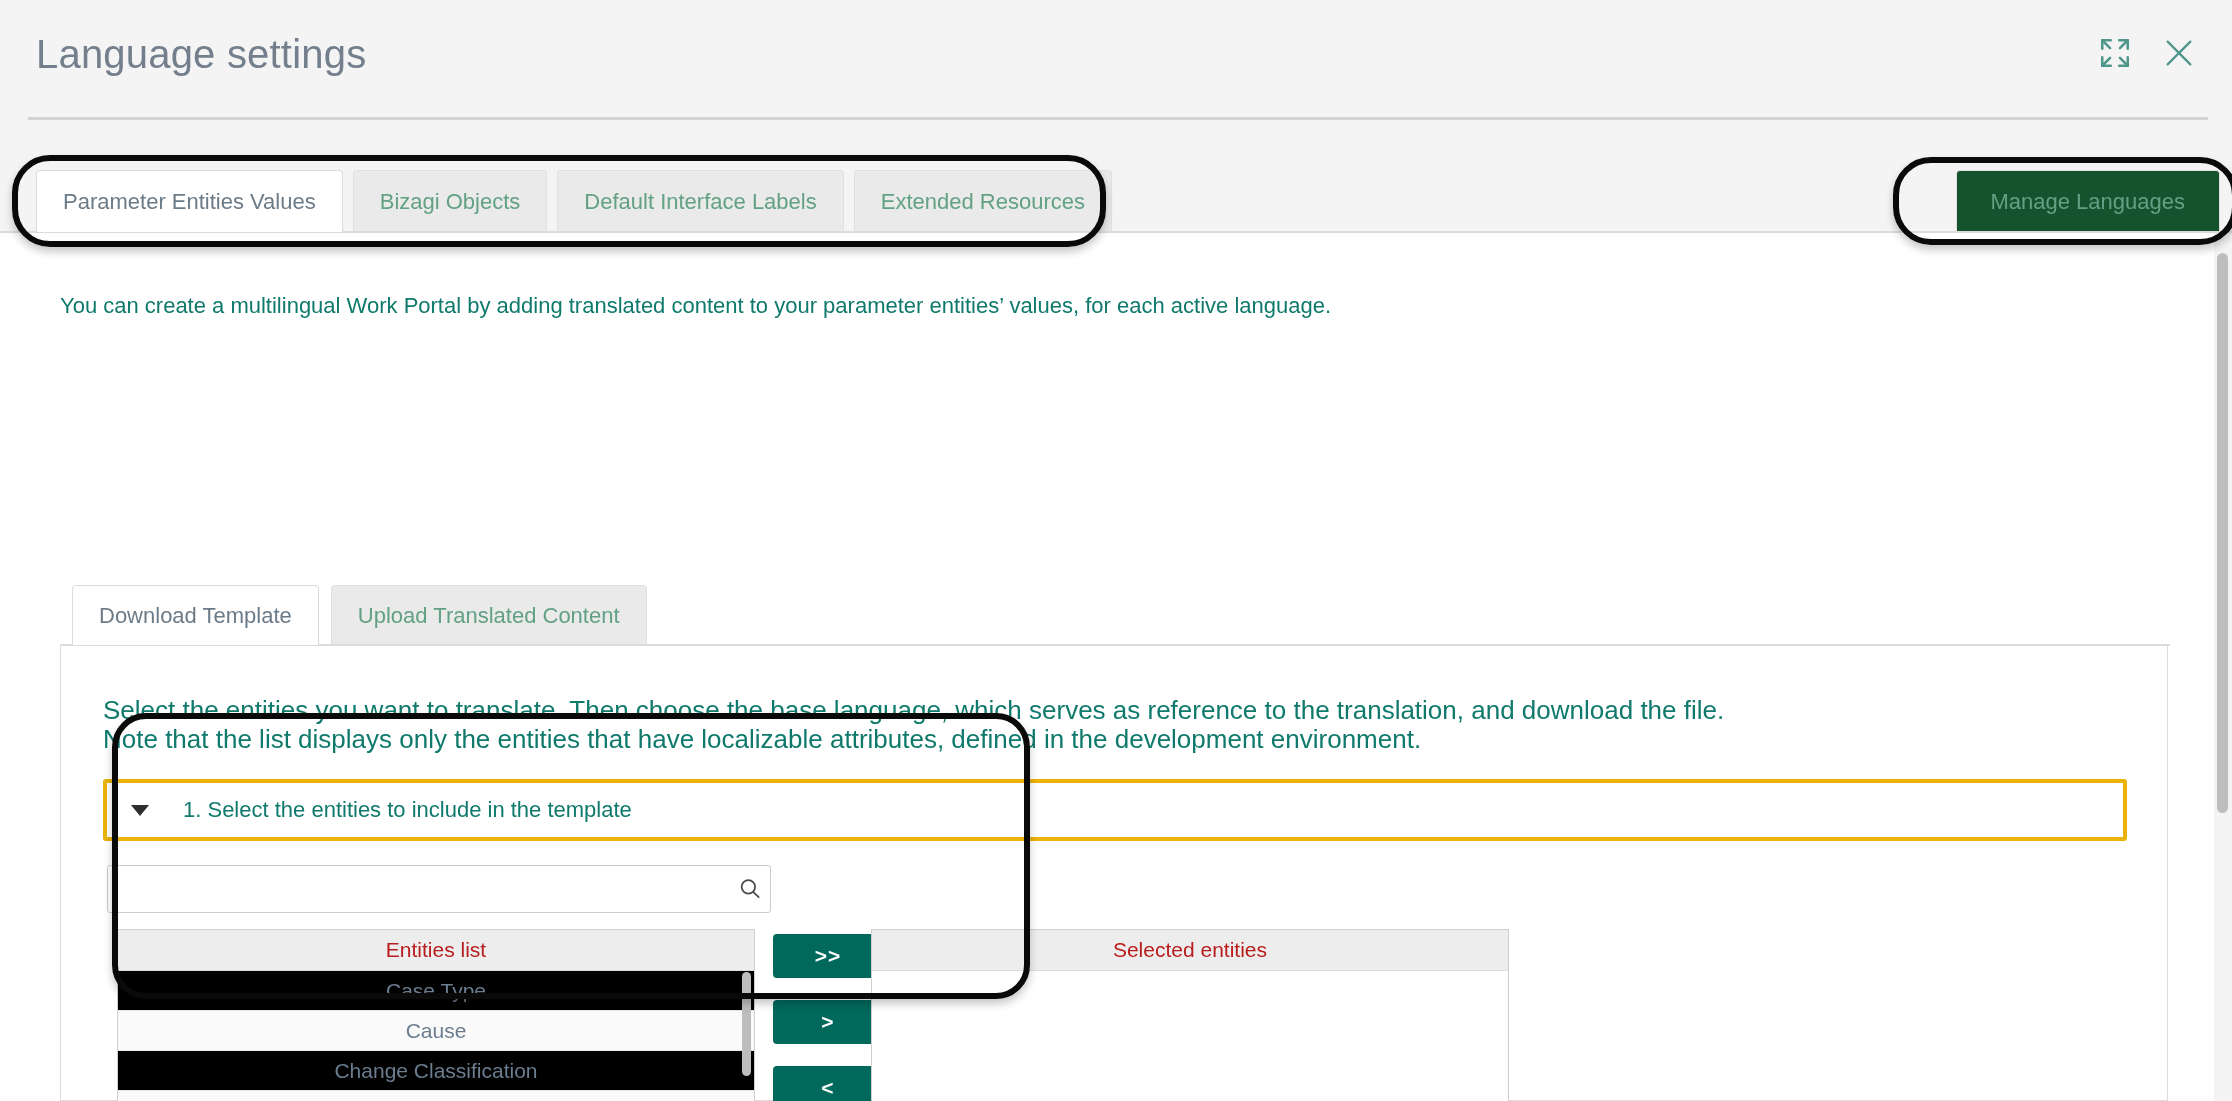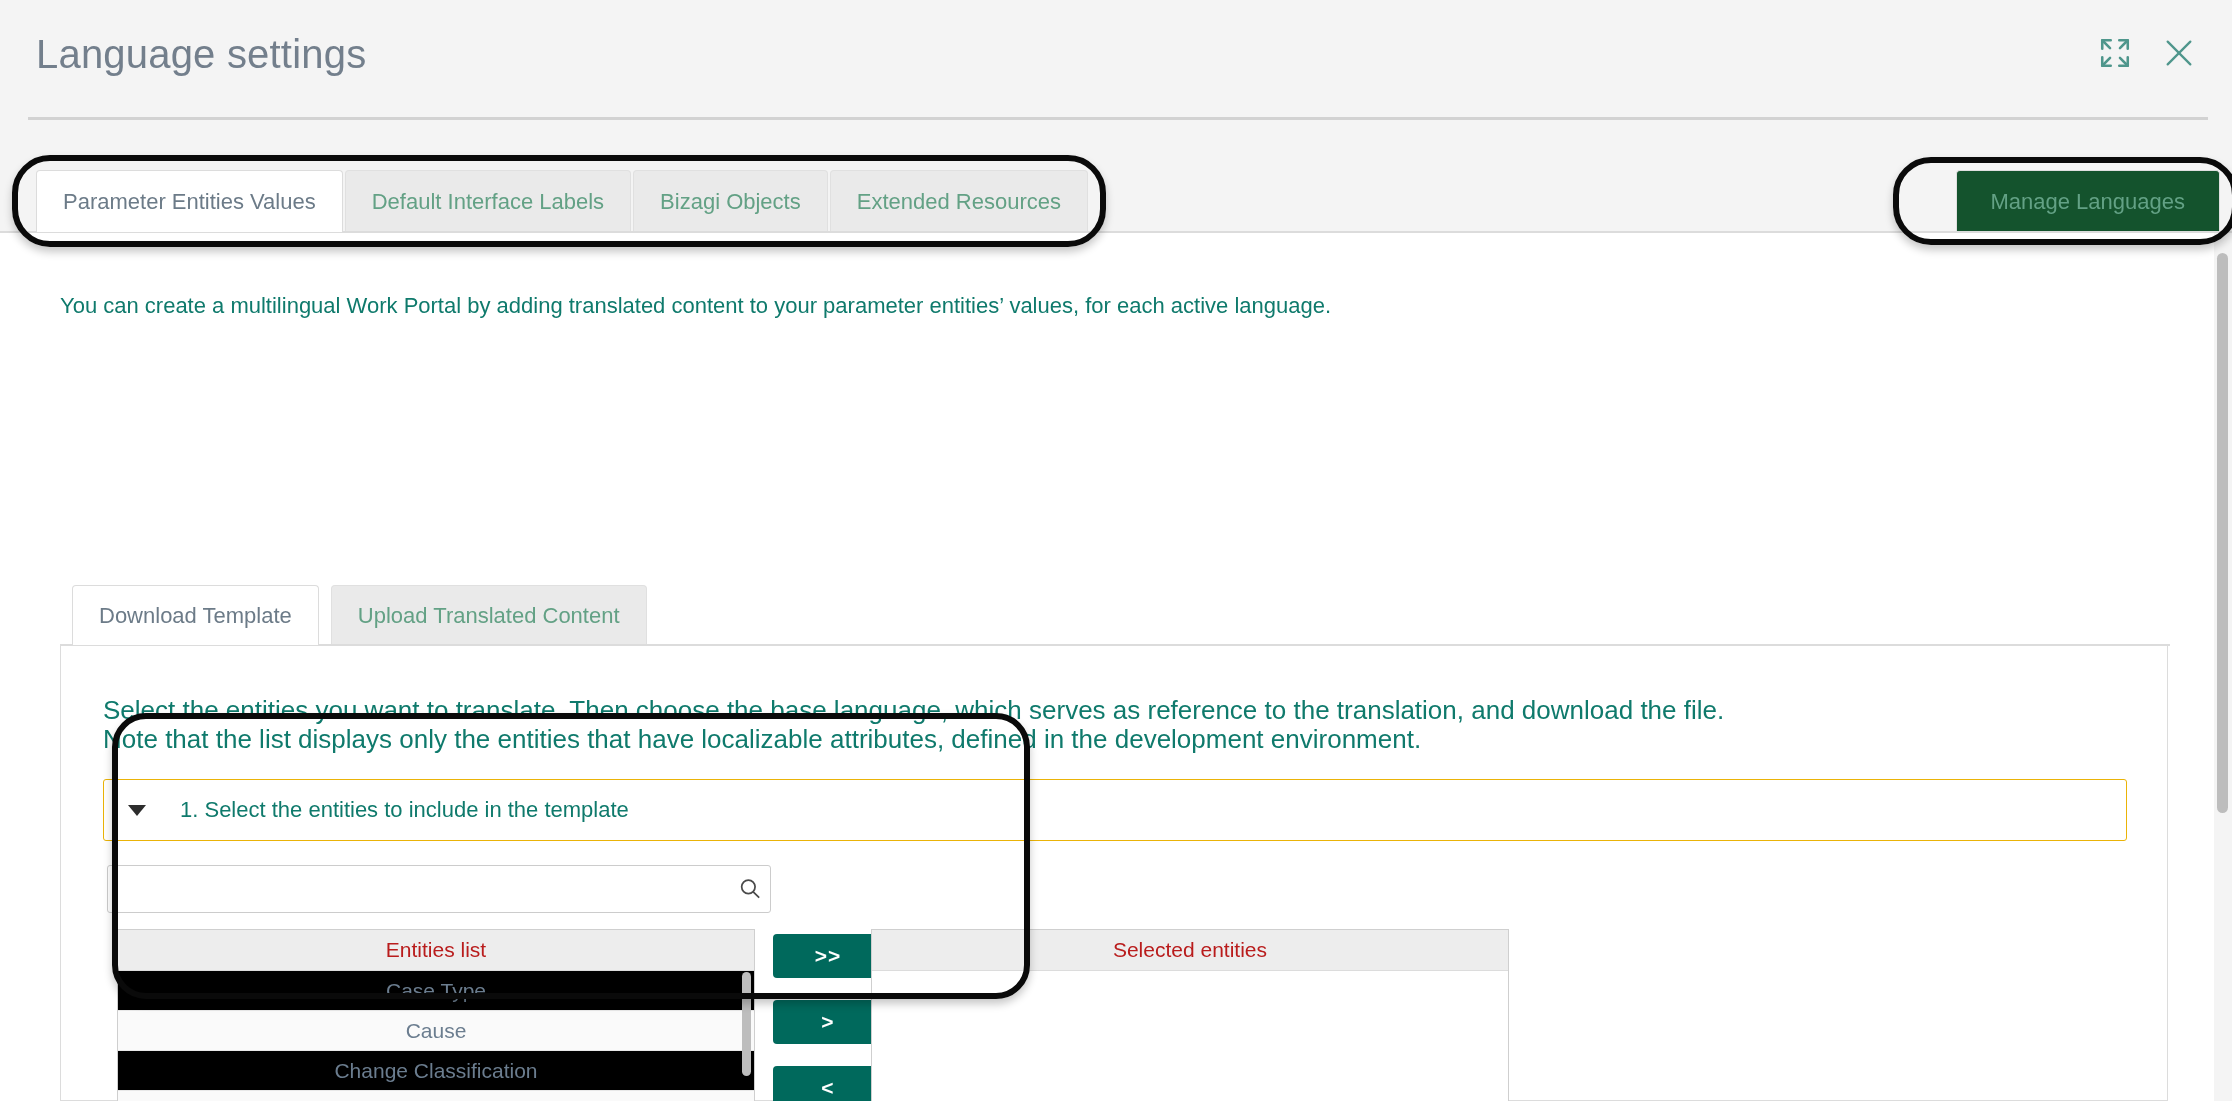--- a/index.html
+++ b/index.html
@@ -83,21 +83,21 @@
     height: 62px;
     box-sizing: border-box;
     display: flex;
     align-items: center;
     justify-content: center;
     padding: 0 26px;
     font-size: 22px;
     cursor: pointer;
     border: 1px solid #dcdcdc;
     border-bottom: none;
-    margin-right: 2px;
+    margin-right: 10px;
     border-radius: 4px 4px 0 0;
   }
   .tab.inactive {
     background: #eaeaea;
     color: #63a185;
     border-color: #e0e0e0;
   }
   .tab.active {
     background: #ffffff;
     color: #6c7b88;
@@ -207,21 +207,21 @@
     white-space: nowrap;
   }
 
   
   .accordion {
     position: absolute;
     left: 42px;
     width: 2024px;
     height: 62px;
     box-sizing: border-box;
-    border: 1px solid #eab308;
+    border: 4px solid #eab308;
     border-radius: 3px;
     display: flex;
     align-items: center;
     cursor: pointer;
   }
   #accordion-1 {
     top: 133px;
     background: #ffffff;
   }
   .acc-caret {
@@ -404,24 +404,24 @@
   </div>
 </div>
 <div id="title-divider"></div>
 
 <div id="tabstrip">
   <div id="tabs-left">
     <div class="tab active">
       <span>Parameter Entities Values</span>
     </div>
     <div class="tab inactive">
+      <span>Bizagi Objects</span>
+    </div>
+    <div class="tab inactive">
       <span>Default Interface Labels</span>
-    </div>
-    <div class="tab inactive">
-      <span>Bizagi Objects</span>
     </div>
     <div class="tab inactive">
       <span>Extended Resources</span>
     </div>
   </div>
   <div id="tab-manage">
     <span>Manage Languages</span>
   </div>
 </div>
 <div id="tabstrip-underline"></div>

